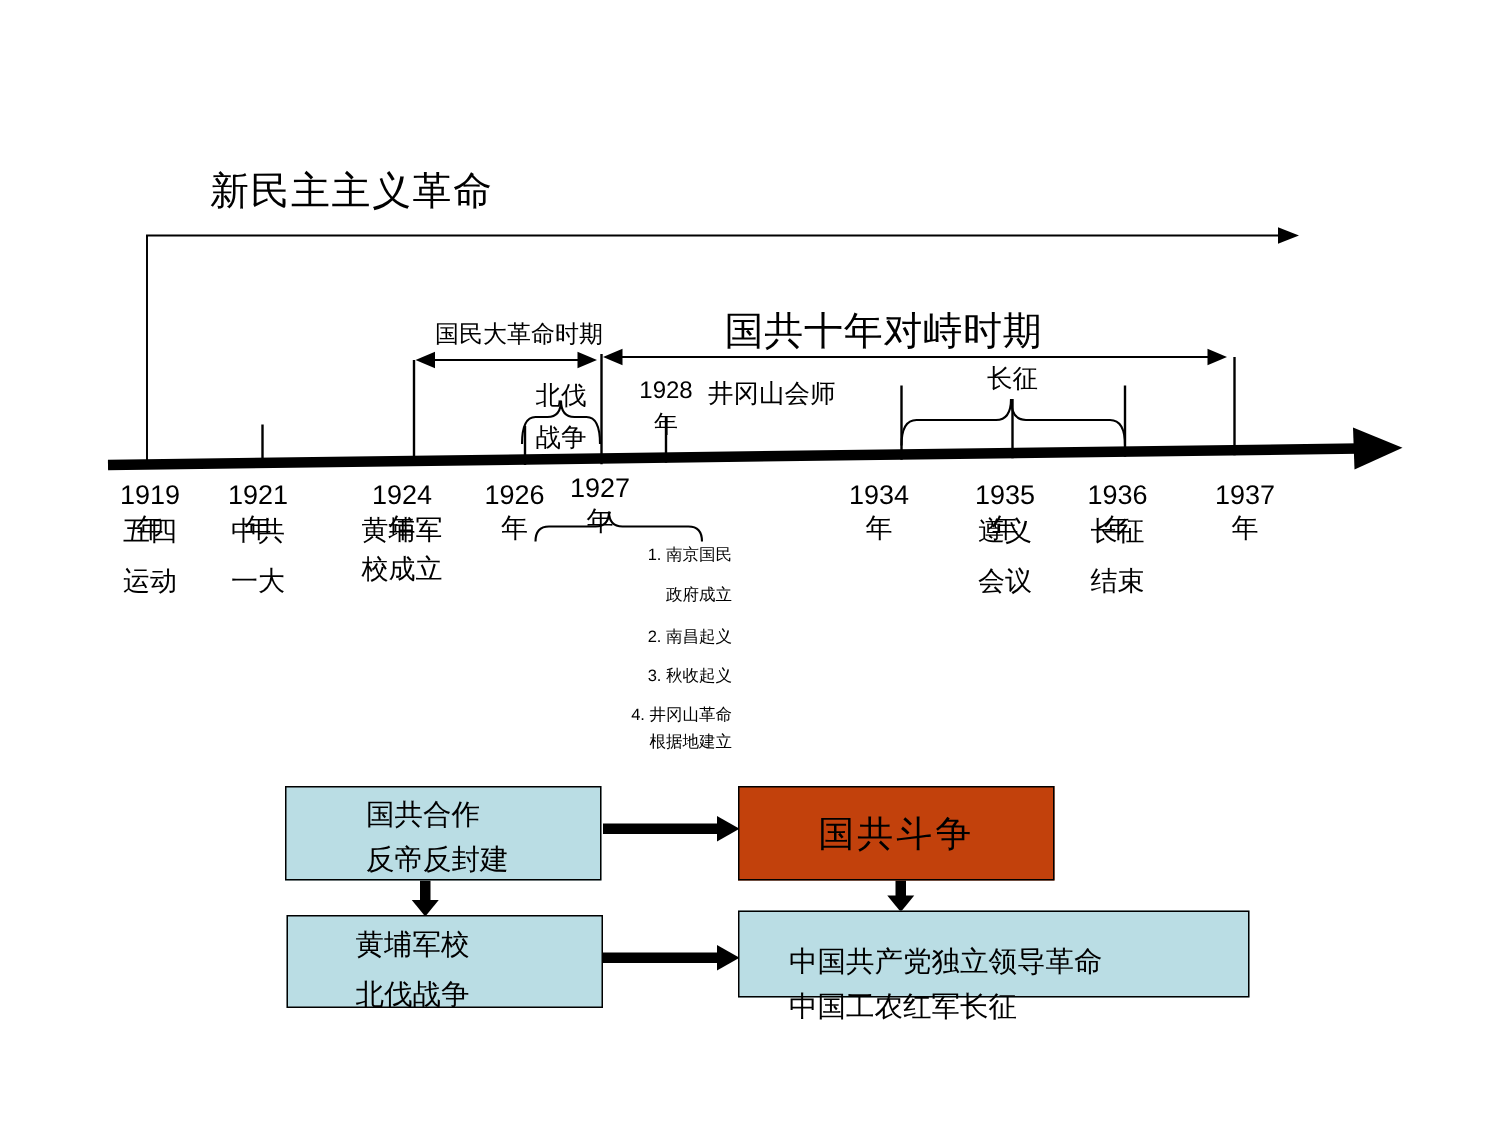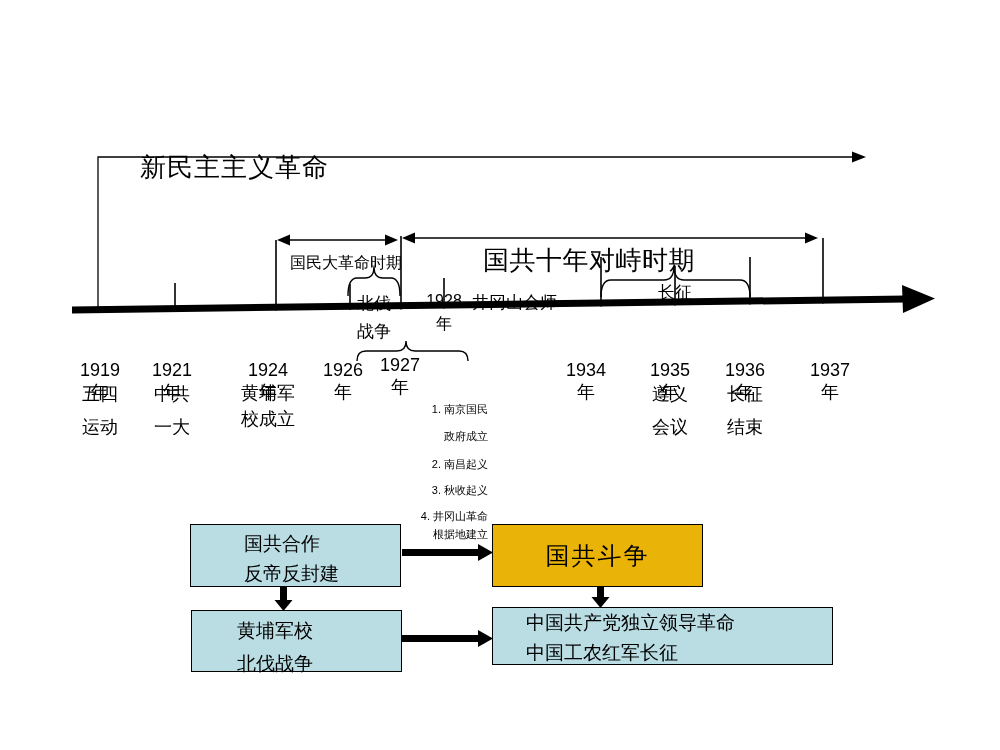--- a/index.html
+++ b/index.html
@@ -1,19 +1,19 @@
 <!DOCTYPE html>
 <html><head>
 <meta charset="utf-8">
 <style>
   html,body{margin:0;padding:0;background:#fff;}
   #slide{position:relative;width:1000px;height:750px;background:#ffffff;overflow:hidden;
          font-family:"Liberation Sans","DejaVu Sans",sans-serif;color:#000;}
   #lines{position:absolute;left:0;top:0;width:1000px;height:750px;}
-  .abs{position:absolute;white-space:nowrap;margin-top:40px;}
+  .abs{position:absolute;white-space:nowrap;}
   .title{font-size:26px;letter-spacing:1px;}
   .period-small{font-size:16px;}
   .period-big{font-size:26px;letter-spacing:0.5px;}
   .anno{font-size:17px;text-align:center;line-height:28px;}
   .anno2{font-size:16px;text-align:center;line-height:23px;}
   .station{font-size:18px;text-align:center;line-height:22px;}
   .evt{font-size:18px;text-align:center;line-height:33px;}
   .listline{font-size:11px;text-align:right;width:160px;}
   .fbox{position:absolute;border:1.6px solid #000;background:#badde4;font-size:19px;box-sizing:border-box;}
   .fbox .bl{line-height:30px;}
@@ -174,27 +174,27 @@
   <div class="abs listline" style="left:328px;top:417px;">2. 南昌起义</div>
   <div class="abs listline" style="left:328px;top:443px;">3. 秋收起义</div>
   <div class="abs listline" style="left:328px;top:469px;">4. 井冈山革命</div>
   <div class="abs listline" style="left:328px;top:487px;">根据地建立</div>
 
   <div class="fbox" style="left: 190px; top: 524px; width: 211px; height: 63px; padding: 4px 0px 0px 53px; background: rgb(186, 221, 228);">
     <div class="bl">国共合作</div>
     <div class="bl">反帝反封建</div>
   </div>
 
-  <div class="fbox fbox2" style="left: 492px; top: 524px; width: 211px; height: 63px; background: #eab308;">
+  <div class="fbox fbox2" style="left: 492px; top: 524px; width: 211px; height: 63px; background: #c2410c;">
     <div>国共斗争</div>
   </div>
 
   <div class="fbox" style="left: 191px; top: 610px; width: 211px; height: 62px; padding: 3px 0px 0px 45px; background: rgb(186, 221, 228);">
     <div class="bl" style="line-height:33px;">黄埔军校</div>
     <div class="bl" style="line-height:33px;">北伐战争</div>
   </div>
 
-  <div class="fbox" style="left: 492px; top: 607px; width: 341px; height: 58px; padding: 0 0px 0px 33px; background: rgb(186, 221, 228);">
+  <div class="fbox" style="left: 492px; top: 607px; width: 341px; height: 58px; padding: 19px 0px 0px 33px; background: rgb(186, 221, 228);">
     <div class="bl">中国共产党独立领导革命</div>
     <div class="bl">中国工农红军长征</div>
   </div>
 
 </div>
 
 </body></html>

